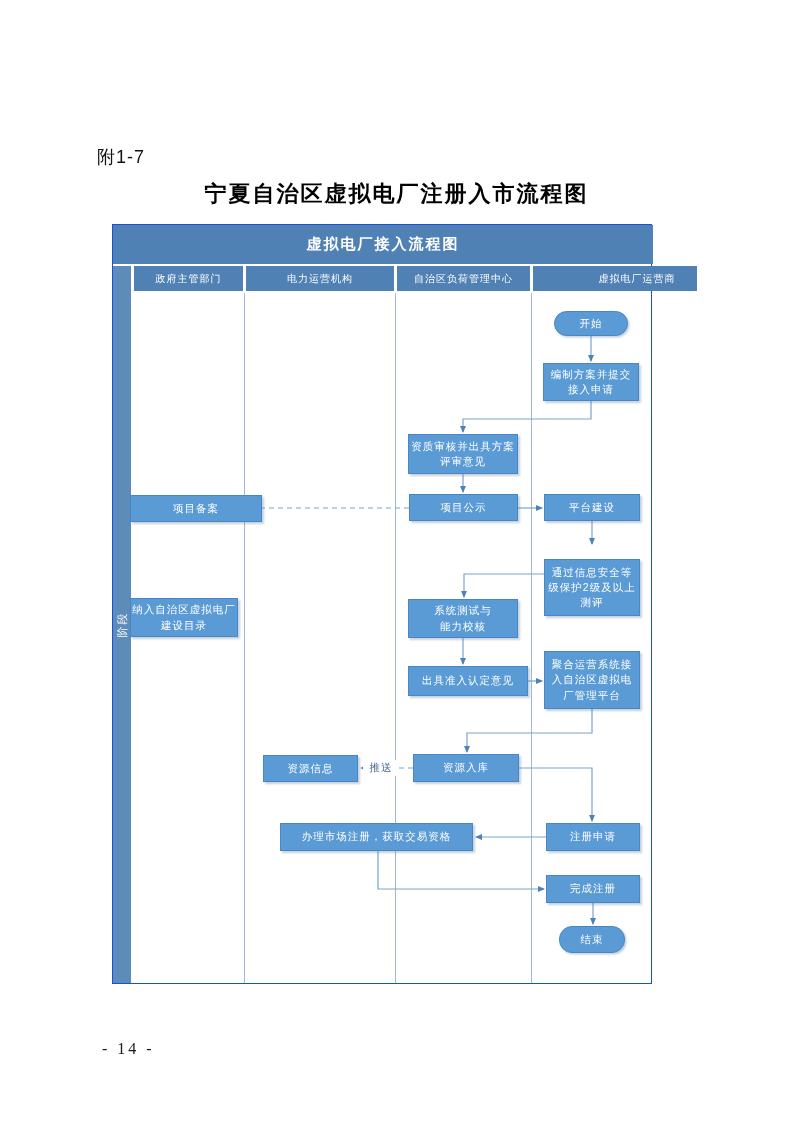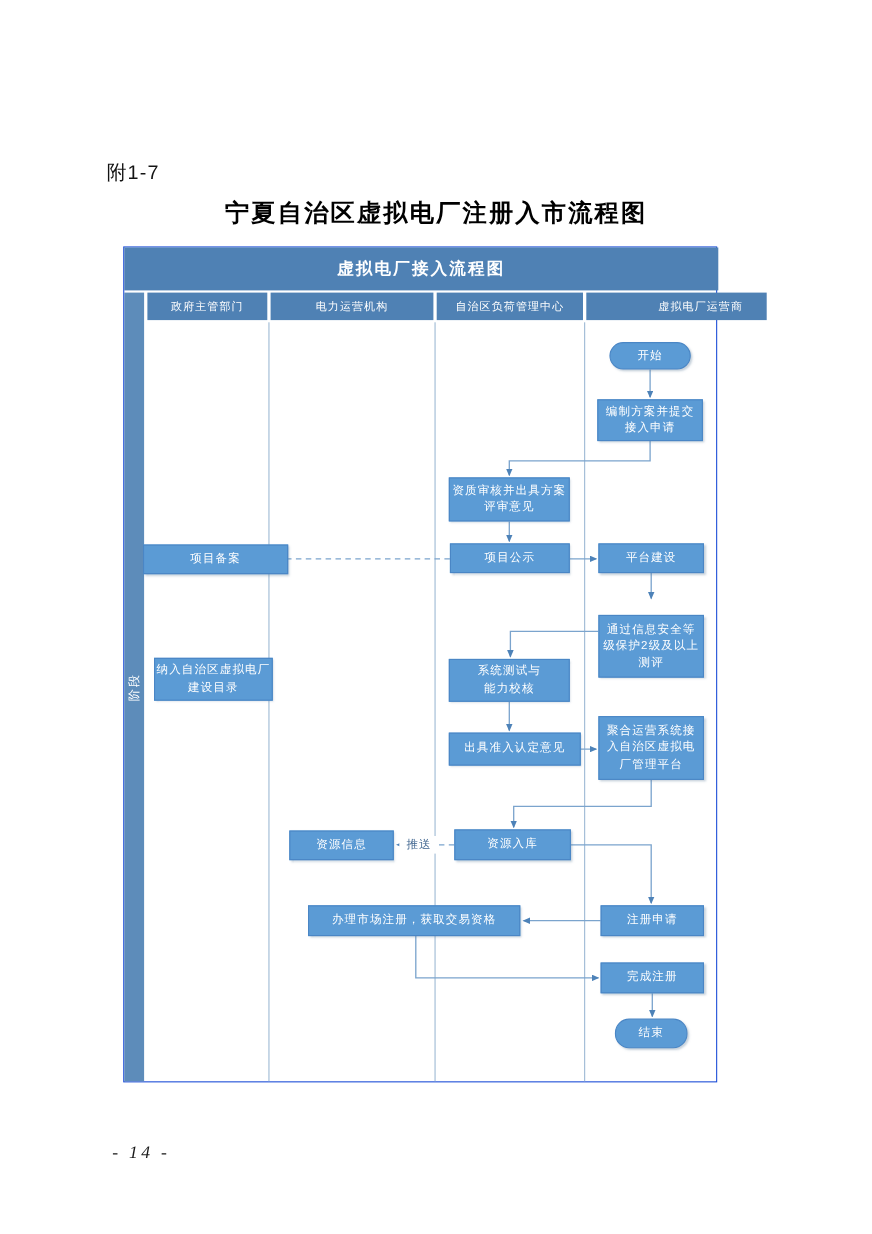--- a/index.html
+++ b/index.html
@@ -5,21 +5,21 @@
   html,body{margin:0;padding:0;}
   body{background:#ffffff;font-family:"Liberation Sans",sans-serif;}
   .page{position:relative;width:793px;height:1122px;background:#ffffff;overflow:hidden;}
 
   .attach-label{position:absolute;left:97px;top:145px;font-size:18px;color:#131313;
     letter-spacing:1px;font-weight:500;}
   .doc-title{position:absolute;left:0;top:179px;width:100%;margin:0;text-align:center;
     font-size:22px;font-weight:bold;color:#000;letter-spacing:2px;
     font-family:"Liberation Serif","DejaVu Serif",serif;}
   .page-number{position:absolute;left:102px;top:1040px;font-size:16px;color:#1a1a1a;
-    letter-spacing:3px;font-family:"Liberation Serif","DejaVu Serif",serif;font-style:italic;}
+    letter-spacing:3px;font-family:"Liberation Serif","DejaVu Serif",serif;}
 
   
   .chart{position:absolute;left:112px;top:224px;width:540px;height:760px;
     background:#ffffff;border:1px solid #1d4ed8;box-sizing:border-box;}
   .chart-title{position:absolute;left:0;top:0;width:540px;height:39px;background:#4f81b4;
     color:#fff;font-size:15px;font-weight:600;letter-spacing:2px;
     display:flex;align-items:center;justify-content:center;}
   .lane-head{position:absolute;top:41px;height:25px;background:#4f81b4;color:#fff;
     font-size:10px;letter-spacing:1px;display:flex;align-items:center;justify-content:center;}
   .lh1{left:21px;width:109px;}
@@ -42,21 +42,21 @@
     display:flex;align-items:center;justify-content:center;white-space:pre-line;
     box-shadow:1.5px 1.5px 2px rgba(90,120,150,0.35);}
   .pill{border-radius:13px;}
   .n-start{left:441px;top:86px;width:74px;height:25px;}
   .n-prepare{left:430px;top:138px;width:96px;height:38px;}
   .n-review{left:295px;top:209px;width:110px;height:40px;}
   .n-publicity{left:296px;top:269px;width:109px;height:27px;}
   .n-filing{left:17px;top:270px;width:132px;height:27px;}
   .n-platform{left:431px;top:269px;width:96px;height:27px;}
   .n-security{left:431px;top:321px;width:96px;height:57px;margin-top:13px;}
-  .n-directory{left:27px;top:373px;width:108px;height:39px;}
+  .n-directory{left:17px;top:373px;width:108px;height:39px;}
   .n-test{left:295px;top:374px;width:110px;height:39px;}
   .n-admission{left:295px;top:441px;width:120px;height:30px;}
   .n-aggregate{left:431px;top:426px;width:96px;height:58px;}
   .n-storage{left:300px;top:529px;width:106px;height:28px;}
   .n-resinfo{left:150px;top:530px;width:95px;height:27px;}
   .n-market{left:167px;top:598px;width:193px;height:28px;}
   .n-regapply{left:433px;top:598px;width:94px;height:28px;}
   .n-regdone{left:433px;top:650px;width:94px;height:28px;}
   .n-end{left:446px;top:701px;width:66px;height:27px;}
 

